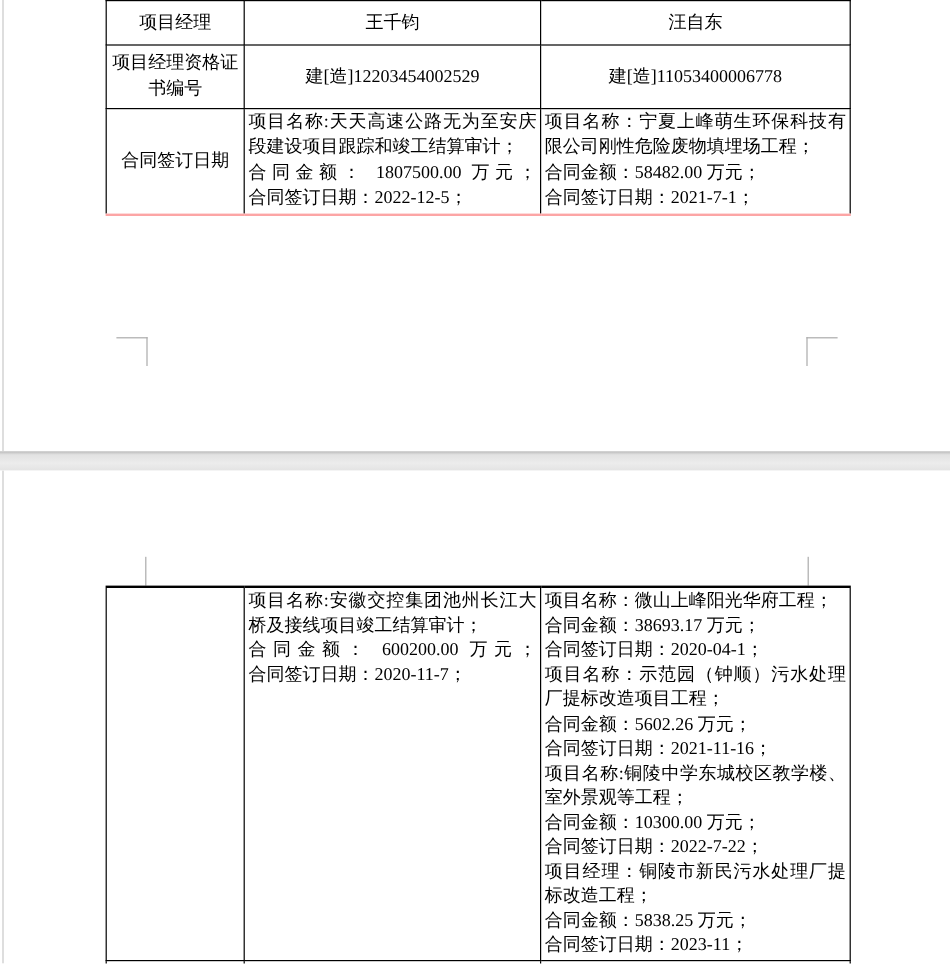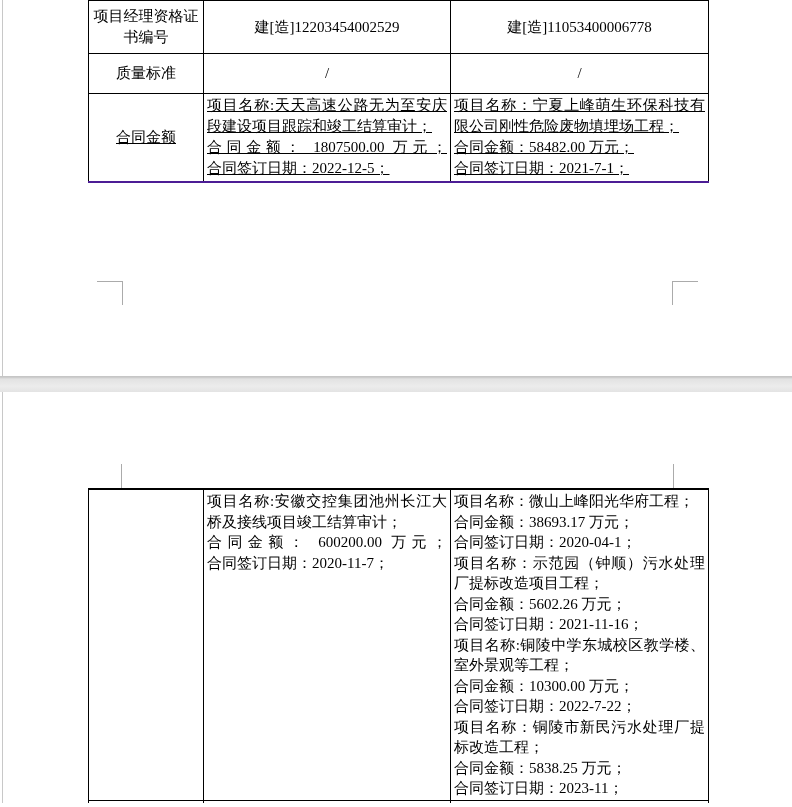--- a/index.html
+++ b/index.html
@@ -27,21 +27,21 @@
     font-size:15px;line-height:21px;
     padding:0 2px;
     text-align:center;vertical-align:middle;
     overflow:hidden;word-break:break-all;
   }
   #table1 tr.r1{height:37px;}
   #table1 tr.r2{height:53px;}
   #table1 tr.r3{height:53px;padding-left:13px;}
   #table1 tr.r4{height:40px;}
   #table1 tr.r5{height:88px;}
-  #table1 tr.r5 td{border-bottom:2px solid #4c1d95;text-decoration:underline;}
+  #table1 tr.r5 td{border-bottom:2px solid #fca5a5;}
   #table2 tr.pr1{height:308px;}
   #table2 tr.pr1 td{border-top:2px solid #000;}
   #table2 tr.pr2{height:14px;}
   #table2 td{line-height:20.5px;}
   td.perf{
     text-align:justify;vertical-align:top;padding:1px 3px;
   }
   .para{margin:0;}
   .para.stretch{text-align-last:justify;}
   .mark{position:absolute;width:25px;height:23px;}
@@ -57,32 +57,32 @@
 <div class="page" id="page1">
   <div class="edge-line"></div>
 
   <table class="doc-table" id="table1">
     <colgroup>
         <col class="c1">
         <col class="c2">
         <col class="c3">
       </colgroup>
     <tbody>
+        <tr class="r1">
+      <td>项目经理</td>
+      <td>王千钧</td>
+      <td>汪自东</td>
+    </tr>
     <tr class="r3">
       <td>项目经理资格证书编号</td>
       <td>建[造]12203454002529</td>
       <td>建[造]11053400006778</td>
     </tr>
-    <tr class="r4">
-      <td>质量标准</td>
-      <td>/</td>
-      <td>/</td>
-    </tr>
     <tr class="r5">
-      <td>合同金额</td>
+      <td>合同签订日期</td>
       <td class="perf">
         <div class="para">项目名称:天天高速公路无为至安庆段建设项目跟踪和竣工结算审计；</div>
         <div class="para stretch">合同金额： 1807500.00 万元；</div>
         <div class="para">合同签订日期：2022-12-5；</div>
       </td>
       <td class="perf">
         <div class="para">项目名称：宁夏上峰萌生环保科技有限公司刚性危险废物填埋场工程；</div>
         <div class="para">合同金额：58482.00 万元；</div>
         <div class="para">合同签订日期：2021-7-1；</div>
       </td>
@@ -118,21 +118,21 @@
       <td class="perf">
         <div class="para">项目名称：微山上峰阳光华府工程；</div>
         <div class="para">合同金额：38693.17 万元；</div>
         <div class="para">合同签订日期：2020-04-1；</div>
         <div class="para">项目名称：示范园（钟顺）污水处理厂提标改造项目工程；</div>
         <div class="para">合同金额：5602.26 万元；</div>
         <div class="para">合同签订日期：2021-11-16；</div>
         <div class="para">项目名称:铜陵中学东城校区教学楼、室外景观等工程；</div>
         <div class="para">合同金额：10300.00 万元；</div>
         <div class="para">合同签订日期：2022-7-22；</div>
-        <div class="para">项目名称：铜陵市新民污水处理厂提标改造工程；</div>
+        <div class="para">项目经理：铜陵市新民污水处理厂提标改造工程；</div>
         <div class="para">合同金额：5838.25 万元；</div>
         <div class="para">合同签订日期：2023-11；</div>
       </td>
     </tr>
     <tr class="pr2">
       <td></td>
       <td></td>
       <td></td>
     </tr>
   </tbody>

